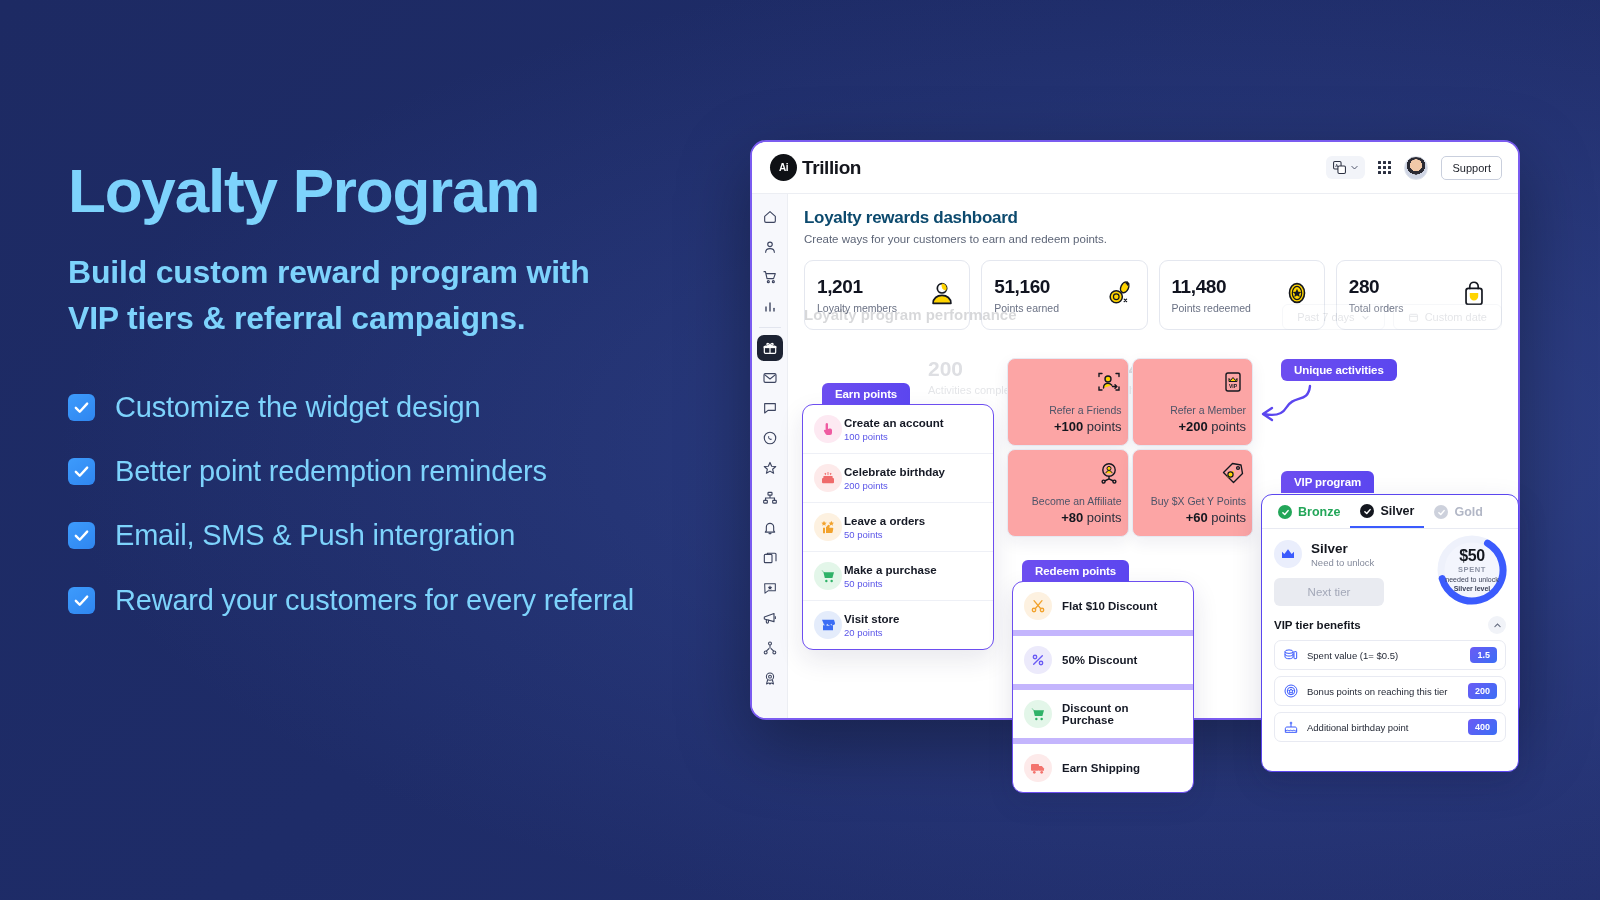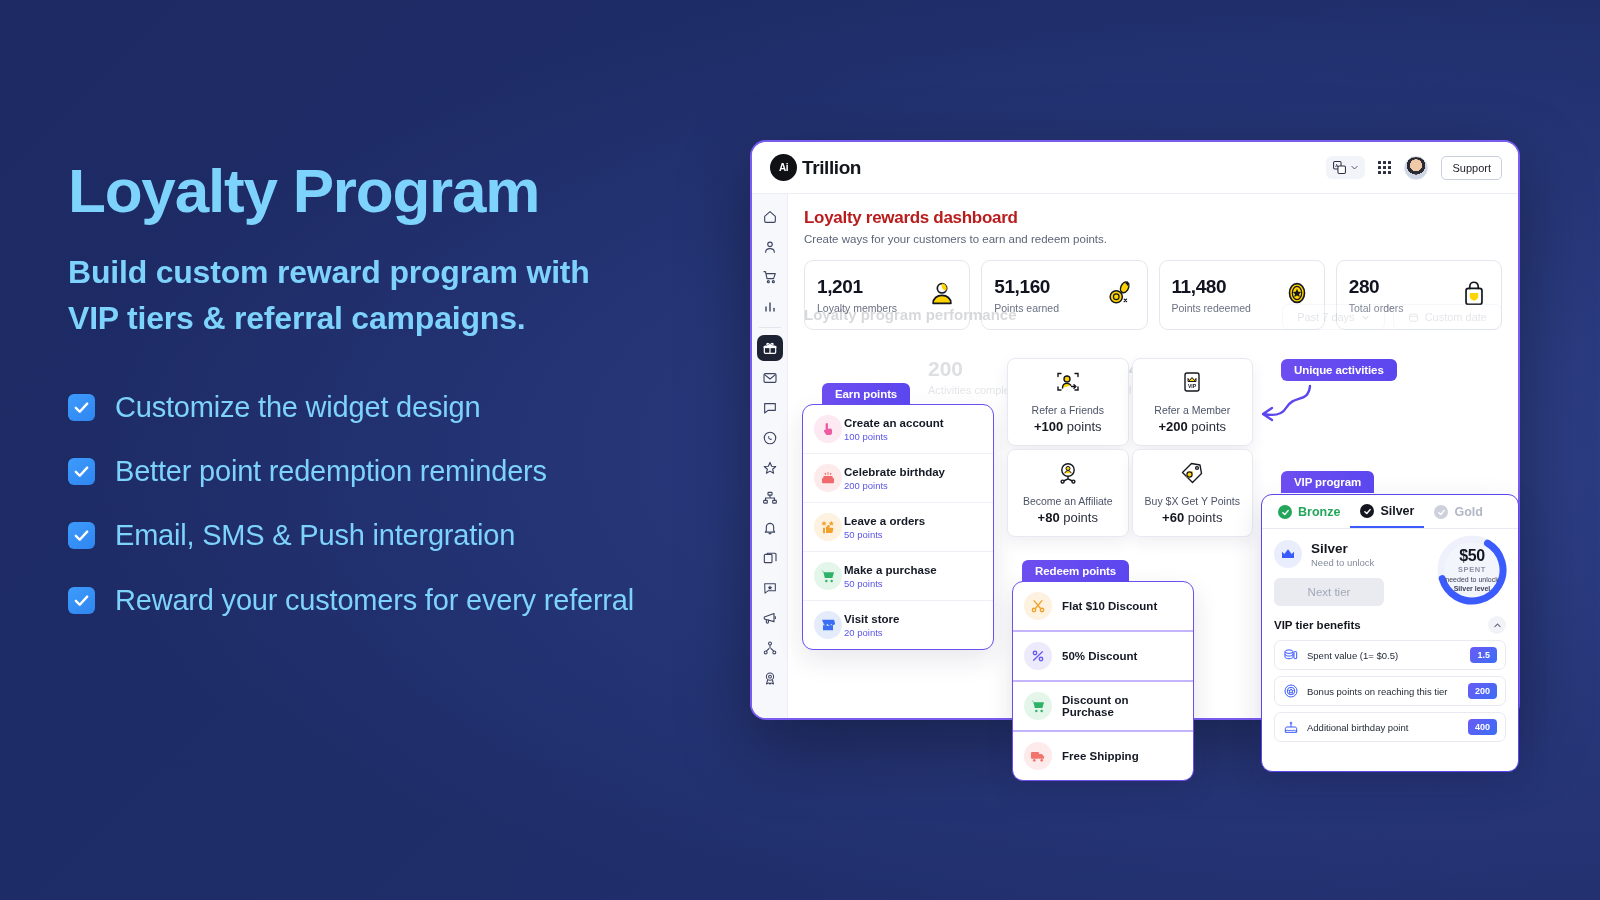--- a/index.html
+++ b/index.html
@@ -84,21 +84,21 @@
   .side-item {
     width: 26px; height: 26px; border-radius: 7px; display: flex;
     align-items: center; justify-content: center; color: #3d4560;
   }
   .side-item svg { width: 16px; height: 16px; }
   .side-item.active { background: #1d2333; color: #fff; }
   .side-sep { width: 22px; height: 1px; background: #e2e5ee; margin: 3px 0; }
 
   
   .main { flex: 1; position: relative; background: #fff; overflow: hidden; padding: 14px 16px 0 16px; }
-  .page-title { font-size: 17px; font-weight: 600; color: #b91c1c; letter-spacing: -0.3px; }
+  .page-title { font-size: 17px; font-weight: 600; color: #0c4a6e; letter-spacing: -0.3px; }
   .page-sub { font-size: 11.5px; color: #5d6577; margin-top: 5px; }
 
   .stats-row { display: flex; gap: 11px; margin-top: 15px; }
   .stat-card {
     flex: 1; border: 1px solid #e4e7ef; border-radius: 9px; padding: 11px 12px;
     display: flex; align-items: center; justify-content: space-between; background:#fff;
     min-height: 70px;
   }
   .stat-val { font-size: 19px; font-weight: 700; color: #111420; letter-spacing: -0.4px; }
   .stat-lbl { font-size: 10.5px; color: #6a7184; margin-top: 4px; }
@@ -133,37 +133,37 @@
   .earn-row { display: flex; align-items: center; gap: 2px; padding: 10px 11px; border-bottom: 1px solid #eef0f6; }
   .earn-row:last-child { border-bottom: none; }
   .row-ico { width: 28px; height: 28px; border-radius: 50%; flex:0 0 auto; display:flex; align-items:center; justify-content:center; }
   .row-ico svg { width: 16px; height: 16px; }
   .row-title { font-size: 11.5px; font-weight: 600; color: #151925; }
   .row-sub { font-size: 9.5px; color: #5a55e8; margin-top: 2px; font-weight: 500; }
 
   
   .uniq-grid { position: absolute; left: 1007px; top: 358px; width: 246px; display: grid; grid-template-columns: 1fr 1fr; gap: 3px; z-index: 3; }
   .uniq-card {
-    background: #ffffff; border: 1px solid #e6e9f2; border-radius: 8px;
-    padding: 10px 6px 11px; text-align: center; box-shadow: 0 6px 16px rgba(30,30,80,0.07);
+    background: #fca5a5; border: 1px solid #e6e9f2; border-radius: 8px;
+    padding: 10px 6px 11px; text-align: right; box-shadow: 0 6px 16px rgba(30,30,80,0.07);
   }
   .uniq-ico svg { width: 26px; height: 26px; }
   .uniq-lbl { font-size: 10.5px; color: #4d5468; margin-top: 5px; }
   .uniq-pts { font-size: 13px; color: #2b2f3d; margin-top: 3px; }
   .uniq-pts b { font-weight: 700; color:#14171f; }
 
   .arrow-svg { position: absolute; left: 1252px; top: 378px; width: 70px; height: 50px; z-index: 3; }
 
   
   .redeem-panel {
     position: absolute; left: 1012px; top: 581px; width: 182px;
     background: #fff; border: 1.5px solid #6d4ef0; border-radius: 11px;
     z-index: 5; overflow: hidden; box-shadow: 0 10px 26px rgba(30,30,80,0.12);
   }
-  .redeem-row { display: flex; align-items: center; gap: 10px; padding: 10px 11px; border-bottom: 2px solid #c4b5fd; }
+  .redeem-row { display: flex; align-items: center; gap: 10px; padding: 10px 11px; border-bottom: 6px solid #c4b5fd; }
   .redeem-row:last-child { border-bottom: none; }
   .redeem-title { font-size: 11.5px; font-weight: 600; color: #151925; }
 
   
   .vip-panel {
     position: absolute; left: 1261px; top: 494px; width: 258px; height: 278px;
     background: #fff; border: 1.5px solid #5b46ef; border-radius: 11px;
     z-index: 5; overflow: hidden; box-shadow: 0 12px 30px rgba(30,30,80,0.15);
   }
   .vip-tabs { display: flex; border-bottom: 1px solid #e8eaf2; padding: 0 6px; }
@@ -646,21 +646,21 @@
   </div>
   <div class="redeem-row">
     <span class="row-ico" style="background:#fdeaea">
       <svg viewBox="0 0 24 24" fill="#f3736d">
           <rect x="1.5" y="6" width="12" height="10" rx="1.4"></rect>
           <path d="M13.5 9h4.2l3.3 3.6V16h-7.5z"></path>
           <circle cx="6.5" cy="18.5" r="2" fill="#f3736d"></circle>
           <circle cx="17.5" cy="18.5" r="2" fill="#f3736d"></circle>
         </svg>
     </span>
-    <div class="redeem-title">Free Shipping</div>
+    <div class="redeem-title">Earn Shipping</div>
   </div>
 </div>
 
 <div class="tag" style="left:1281px; top:471px; z-index:6;">VIP program</div>
 <div class="vip-panel">
   <div class="vip-tabs">
     <div class="vip-tab bronze">
       <span class="tab-dot" style="background:#23a659">
         <svg viewBox="0 0 24 24" fill="none" stroke="#fff" stroke-width="4" stroke-linecap="round" stroke-linejoin="round">
             <polyline points="5,12.5 10,17.5 19,7"></polyline>

